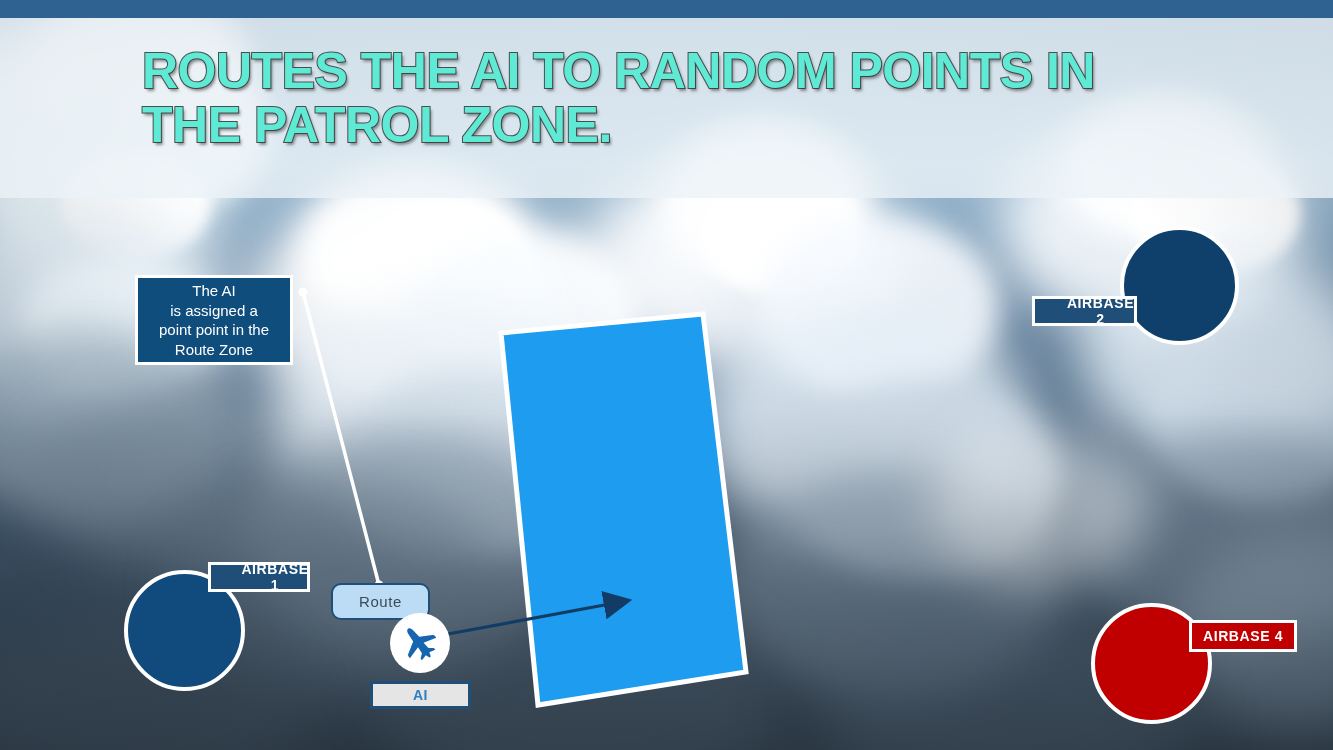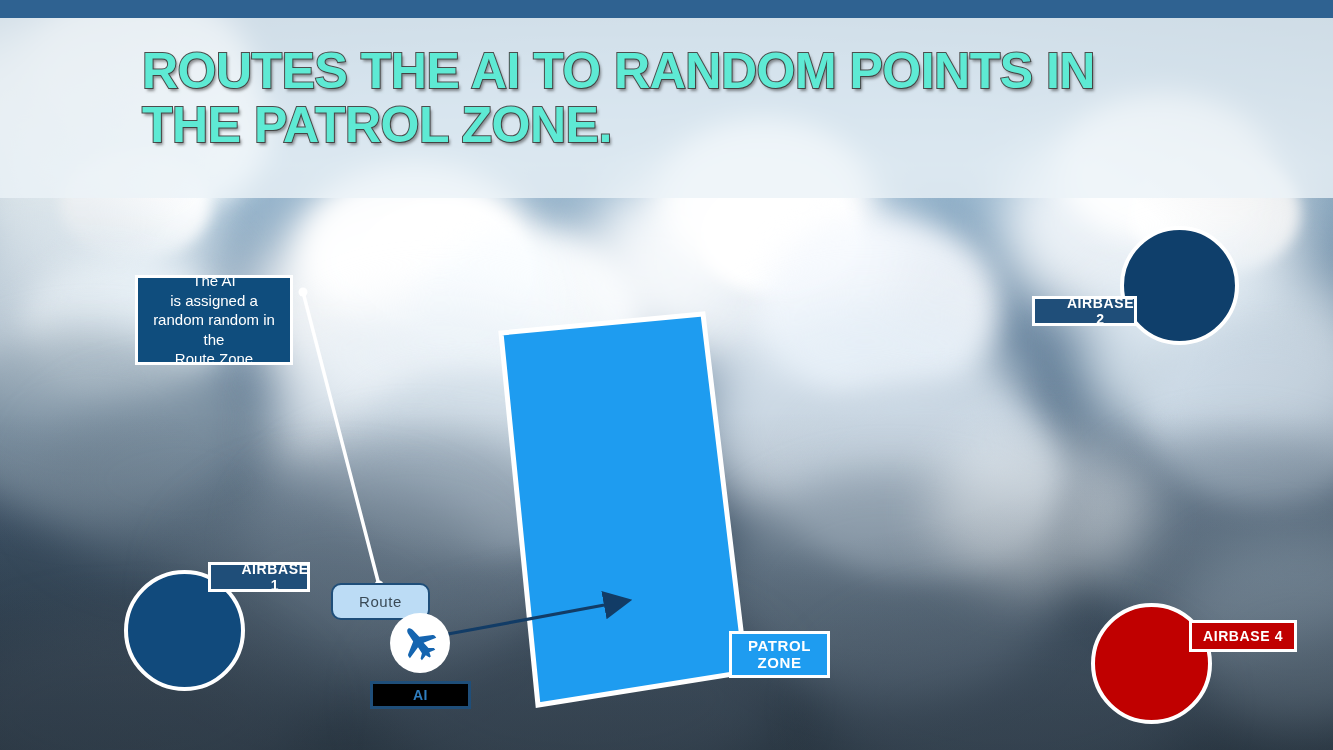--- a/index.html
+++ b/index.html
@@ -122,21 +122,21 @@
     background: #c00000;
     border: 3px solid #ffffff;
     color: #ffffff;
   }
   .lbl-cyan {
     background: #1e9cf0;
     border: 3px solid #ffffff;
     color: #ffffff;
   }
   .lbl-white {
-    background: #000000;
+    background: #e5e5e5;
     border: 3px solid #1f4e79;
     color: #2f7ec0;
   }
   .lbl-lightblue {
     background: #bcdcf5;
     border: 2px solid #1f4e79;
     color: #3a4a56;
     border-radius: 10px;
     font-weight: normal;
   }
@@ -256,34 +256,30 @@
       <marker id="ah" markerWidth="9" markerHeight="9" refX="7" refY="4.5" orient="auto">
         <path d="M0,0 L9,4.5 L0,9 z" fill="#123C66"></path>
       </marker>
     </defs>
     <line x1="448" y1="634" x2="626" y2="601" stroke="#123C66" stroke-width="3.2" marker-end="url(#ah)"></line>
   </svg>
 
   <div class="callout" style="left:135px; top:275px; width:158px; height:90px;">
     <span>The AI</span>
     <span>is assigned a</span>
-    <span>random random in the</span>
+    <span>point point in the</span>
     <span>Route Zone</span>
   </div>
 
   <div class="label-box lbl-navy" style="left:208px; top:562px; width:102px; height:30px; font-size:14px;">AIRBASE 1</div>
 
   <div class="label-box lbl-navy" style="left:1032px; top:296px; width:105px; height:30px; font-size:14px;">AIRBASE 2</div>
 
   <div class="label-box lbl-red" style="left:1189px; top:620px; width:108px; height:32px; font-size:14px;">AIRBASE 4</div>
 
-  <div class="label-box lbl-cyan" style="left:729px; top:631px; width:101px; height:47px; font-size:15px; flex-direction:column; line-height:1.12;">
-    <span>PATROL</span>
-    <span>ZONE</span>
-  </div>
 
   <div class="label-box lbl-lightblue" style="left:331px; top:583px; width:99px; height:37px; font-size:15px;">Route</div>
 
   <div class="label-box lbl-white" style="left:370px; top:681px; width:101px; height:28px; font-size:14px;">AI</div>
 
   <div class="jet-badge" style="left:390px; top:613px; width:60px; height:60px;">
     <svg width="44" height="44" viewBox="0 0 64 64" aria-hidden="true">
       <g fill="#1565B0" transform="rotate(-38 32 32)">
         <path d="M31 5 c2.6 0 4.3 3.1 4.7 7.6 l1.0 11.6 l16.8 9.8 c1.2 0.7 1.9 2.0 1.9 3.4 v3.0 l-19.2 -5.4 l0.9 10.4 l6.3 4.9 v3.1 l-9.0 -2.3 l-2.1 6.0 h-2.4 l-2.1 -6.0 l-9.0 2.3 v-3.1 l6.3 -4.9 l0.9 -10.4 l-19.2 5.4 v-3.0 c0 -1.4 0.7 -2.7 1.9 -3.4 l16.8 -9.8 l1.0 -11.6 C26.7 8.1 28.4 5 31 5 z"></path>
       </g>

